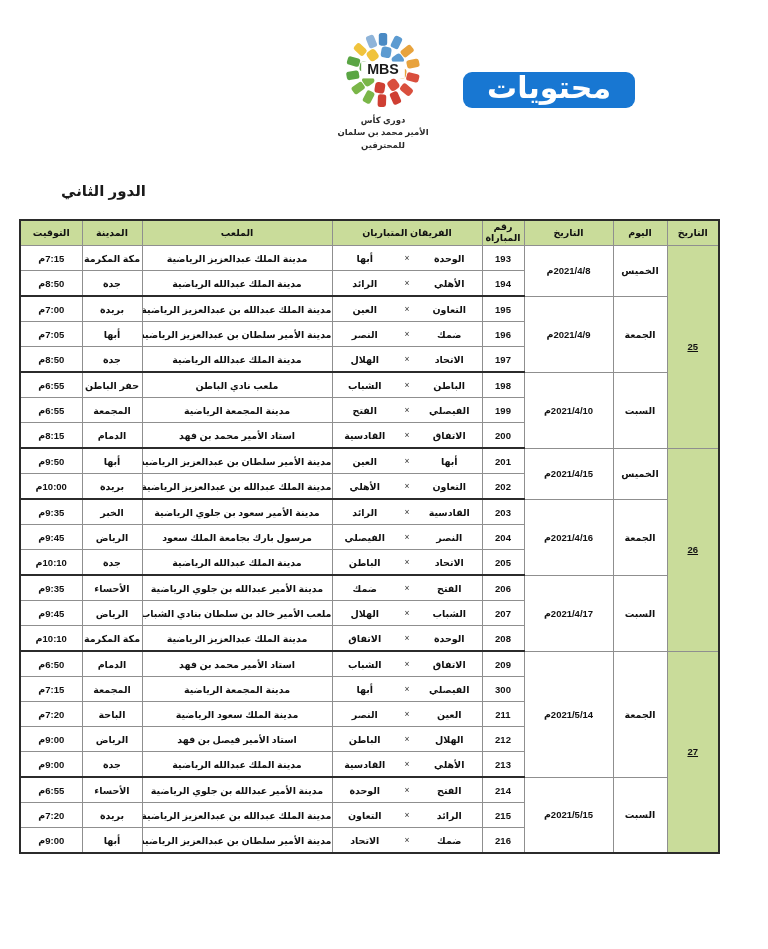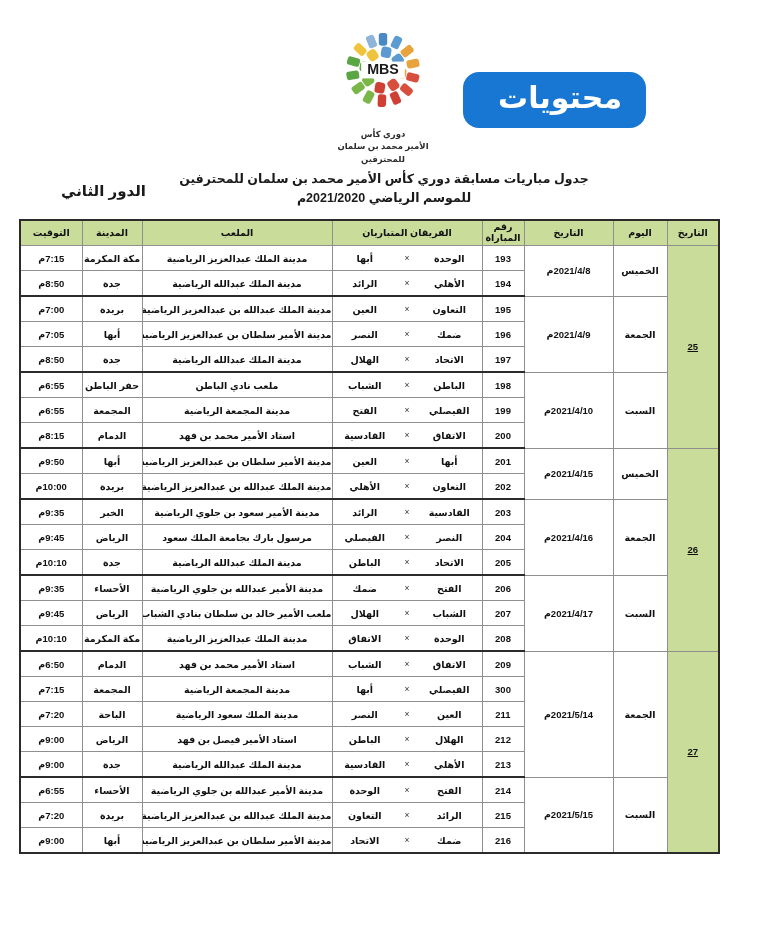--- a/index.html
+++ b/index.html
@@ -21,24 +21,24 @@
   
   .logo-row{
     position:absolute;
     top:28px;left:0;right:0;
     height:140px;
   }
   .mohtawa-logo{
     position:absolute;
     left:463px; 
     top:44px;
-    width:172px;height:56px;
+    width:172px;height:36px;
     background:#1877d2;
-    border-radius:16px;
-    display:flex;align-items:center;justify-content:center;padding-left:11px;
+    border-radius:9px;
+    display:flex;align-items:center;justify-content:center;
   }
   .mohtawa-logo span{
     color:#ffffff;
     font-size:30px;
     font-weight:bold;
     line-height:1;
     letter-spacing:0px;
     transform:translateY(-2px);
   }
 
@@ -48,21 +48,21 @@
     top:0px;
     width:130px;
     text-align:center;
   }
   .mbs-logo{
     width:84px;height:84px;
     margin:0 auto;
     position:relative;
   }
   .mbs-text{
-    margin-top:16px;
+    margin-top:2px;
     font-size:8.5px;
     font-weight:bold;
     line-height:1.45;
     color:#2b2b2b;
   }
 
   
   .title-wrap{
     position:absolute;
     top:170px;left:0;right:0;
@@ -255,24 +255,20 @@
         </svg>
       </div>
       <div class="mbs-text">
         <div>دوري كأس</div>
         <div>الأمير محمد بن سلمان</div>
         <div>للمحترفين</div>
       </div>
     </div>
   </div>
 
-  <div class="title-wrap">
-    <div class="title-line">جدول مباريات مسابقة دوري كأس الأمير  محمد بن سلمان للمحترفين</div>
-    <div class="title-line">للموسم الرياضي 2021/2020م</div>
-  </div>
   <div class="round-label">الدور الثاني</div>
 
   <div class="table-wrap">
     <table class="sched">
       <colgroup>
         <col class="c-week">
           <col class="c-day">
           <col class="c-date">
           <col class="c-num">
         <col class="c-teams">

